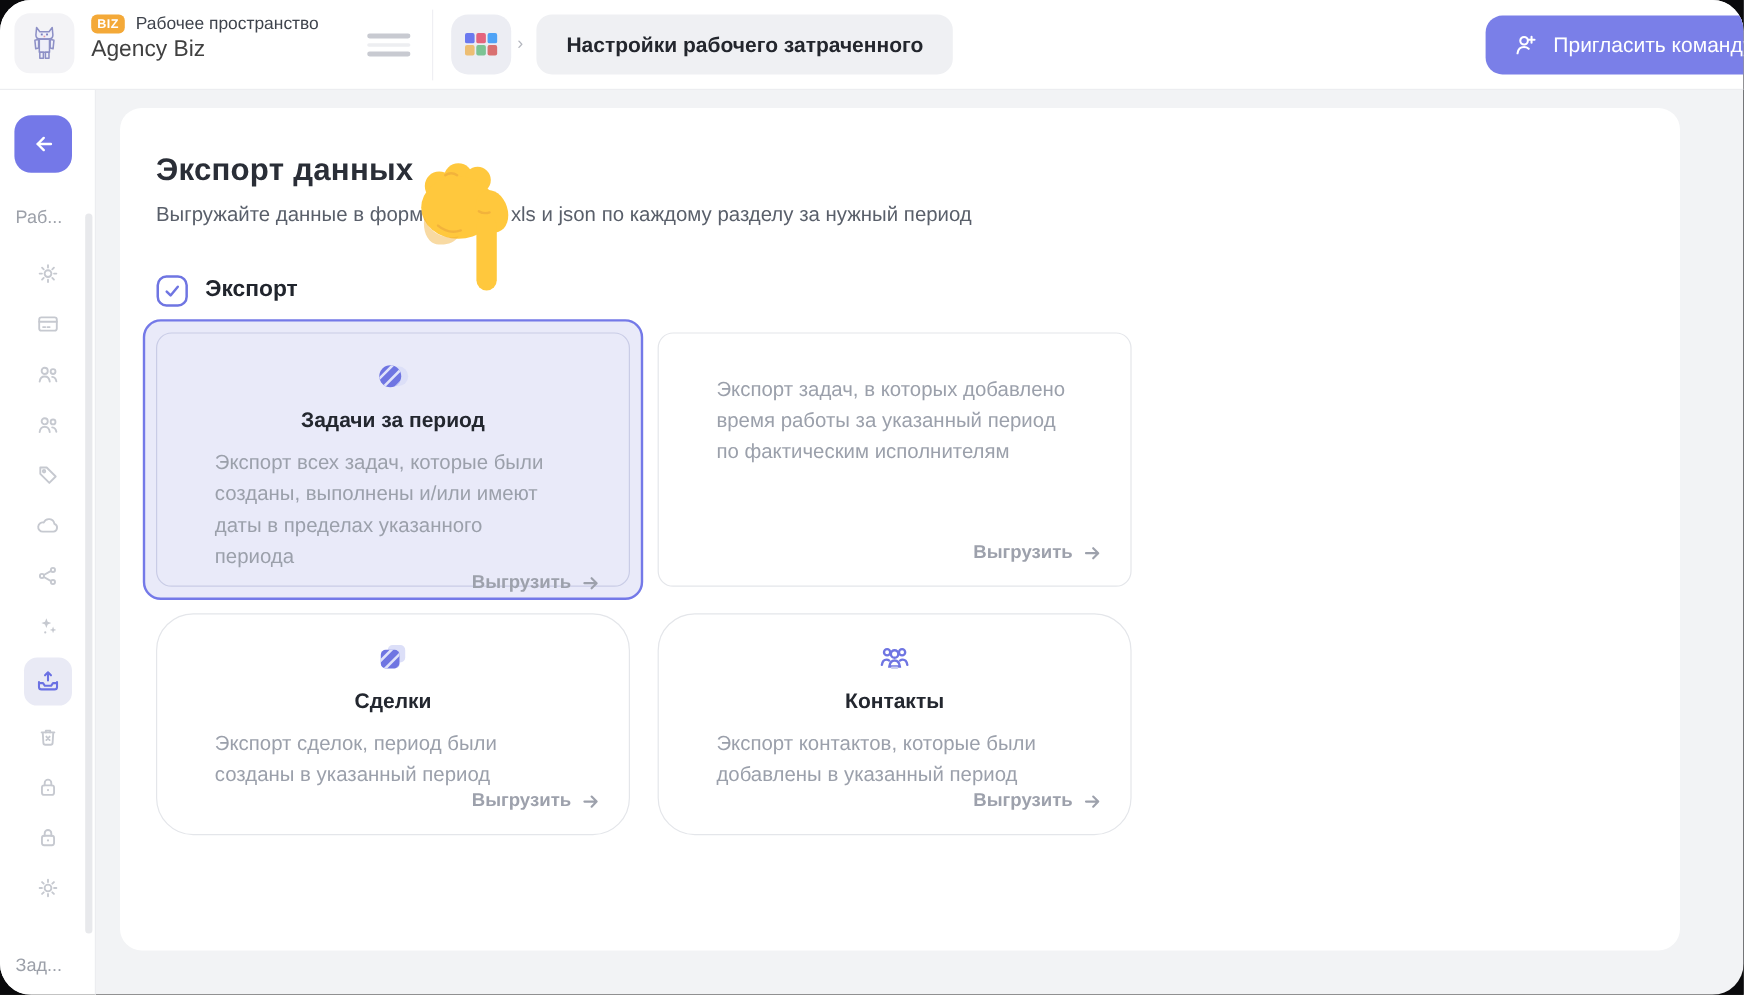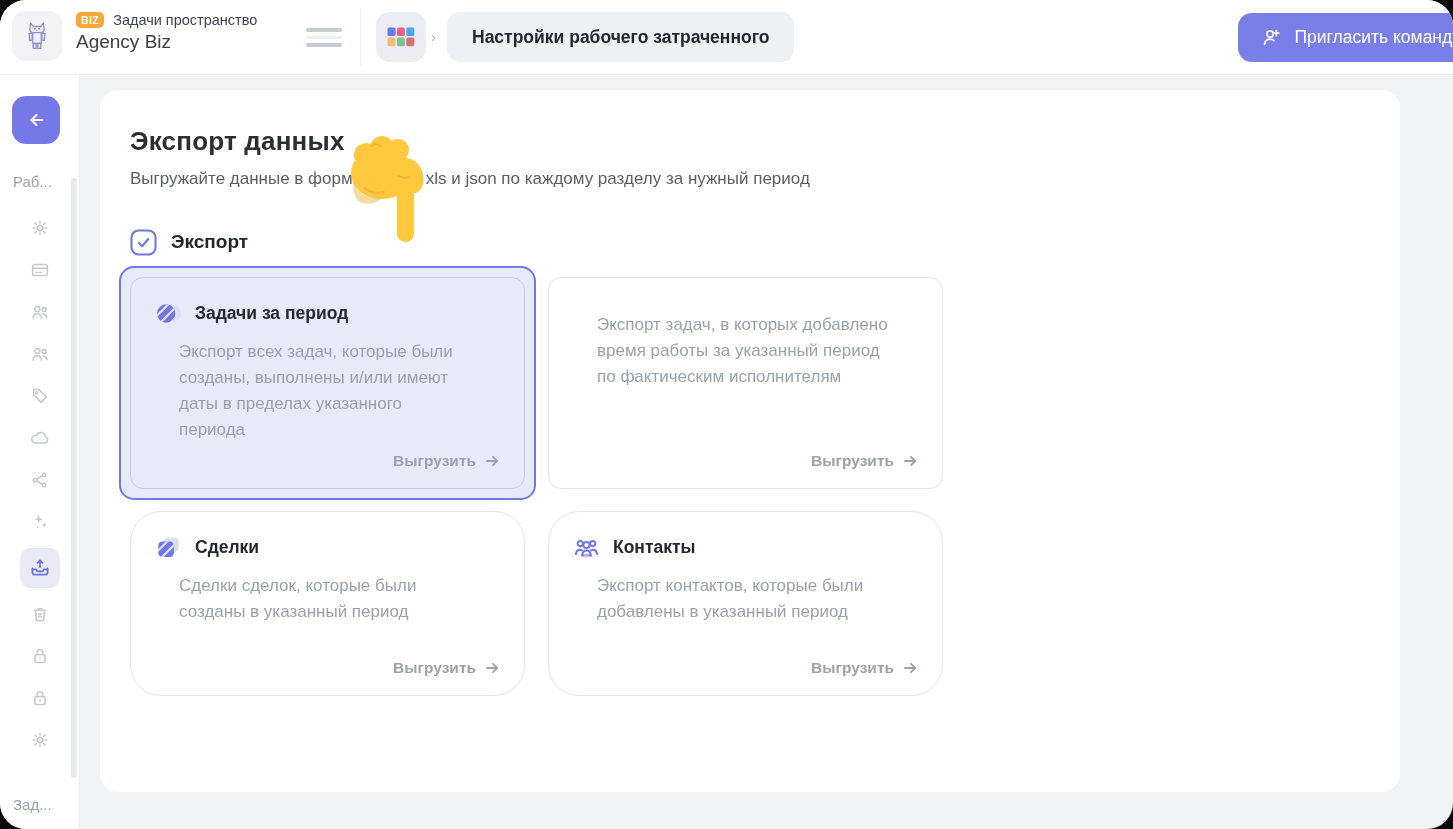--- a/index.html
+++ b/index.html
@@ -54,21 +54,21 @@
   .card {
     width:395px; background:#FFFFFF; border:1px solid #E4E6EA; border-radius:13px;
     padding:22px 24px 18px 24px; display:flex; flex-direction:column; cursor:pointer;
   }
   .cards-row.row1 .card { height:212px; }
   .cards-row.row2 .card { height:185px;border-radius:31px; }
   .selected-wrap {
     margin:-11px; padding:9px; border:2px solid #7479E8; border-radius:15px; background:#E9EAF9; cursor:pointer;
   }
   .selected-wrap .card { background:transparent; border-color:#C9CCE6; }
-  .card-head { display:flex; align-items:center; gap:13px; }
+  .card-head { display:flex; align-items:center; gap:13px;flex-direction:column; }
   .card-title { font-size:17.5px; font-weight:700; color:#23272F; }
   .card-desc { margin-top:12px; font-size:17px; line-height:1.53; color:#9BA0AB; max-width:292px;margin-left:24px; }
   .card-foot { margin-top:auto; align-self:flex-end; display:flex; align-items:center; gap:8px; font-size:15.5px; font-weight:700; color:#9DA1AC; cursor:pointer; }
 
   svg { display:block; }
 </style>
 </head>
 <body>
 
 <div class="screen">
@@ -87,21 +87,21 @@
           </g>
           <rect x="9.9" y="6.3" width="1.1" height="1.1" fill="#7A7EC0"></rect>
           <rect x="13" y="6.3" width="1.1" height="1.1" fill="#7A7EC0"></rect>
           <rect x="11.5" y="7.6" width="1" height="0.9" fill="#E59AA6"></rect>
         </svg>
       </span>
     </div>
     <div class="ws-meta">
       <div class="ws-row1">
         <span class="biz-badge">BIZ</span>
-        <span class="ws-type">Задачи пространство</span>
+        <span class="ws-type">Рабочее пространство</span>
       </div>
       <div class="ws-name">Agency Biz</div>
     </div>
     <div class="hamburger">
         <span></span>
         <span></span>
         <span></span>
       </div>
     <div class="top-divider"></div>
     <div class="grid-tile">
@@ -354,21 +354,21 @@
                 </defs>
               <rect x="8.8" y="3.4" width="14" height="14" rx="4" fill="#DCDFF8"></rect>
               <rect x="3.2" y="7.2" width="15" height="15" rx="4" fill="#6F75E2"></rect>
               <g clip-path="url(#cp-sq)" stroke="#DFE2FA" stroke-width="2.1">
                 <path d="M-1 20 19 0 M3 26 24 5 M8 31 29 10"></path>
               </g>
             </svg>
           </span>
           <span class="card-title">Сделки</span>
         </div>
-        <div class="card-desc">Сделки сделок, которые были созданы в указанный период</div>
+        <div class="card-desc">Экспорт сделок, период были созданы в указанный период</div>
         <div class="card-foot">
           <span>Выгрузить</span>
           <span>
             <svg width="16" height="16" viewBox="0 0 16 16" fill="none" stroke="#9DA1AC" stroke-width="1.8" stroke-linecap="round" stroke-linejoin="round">
               <path d="M3 8h10 M9 3.8 13.2 8 9 12.2"></path>
             </svg>
           </span>
         </div>
       </div>
 

